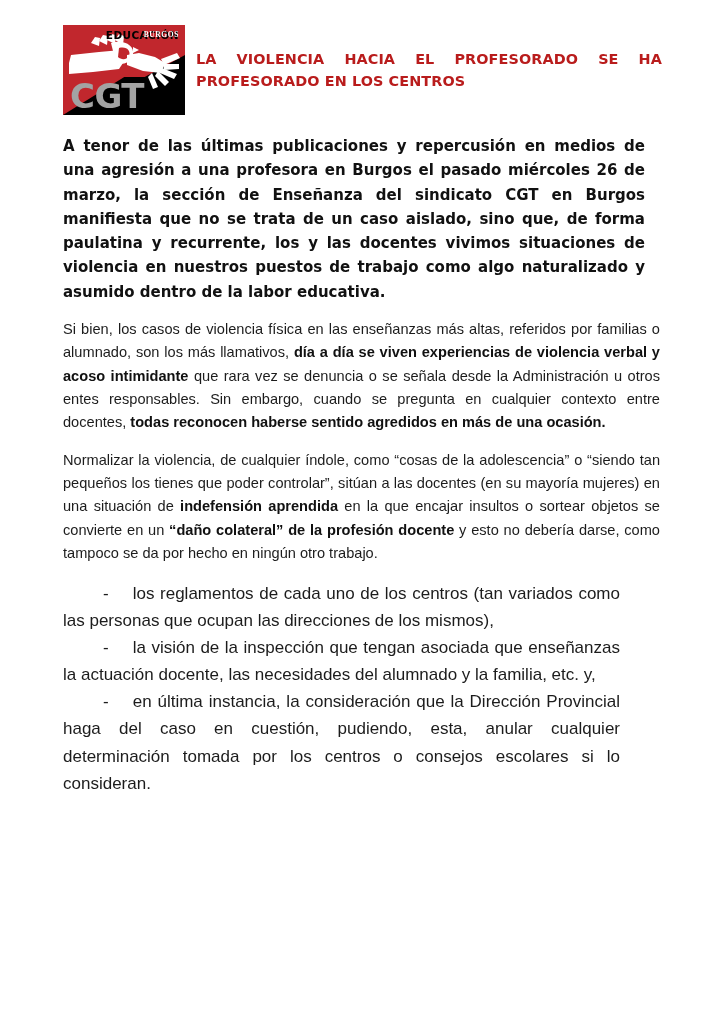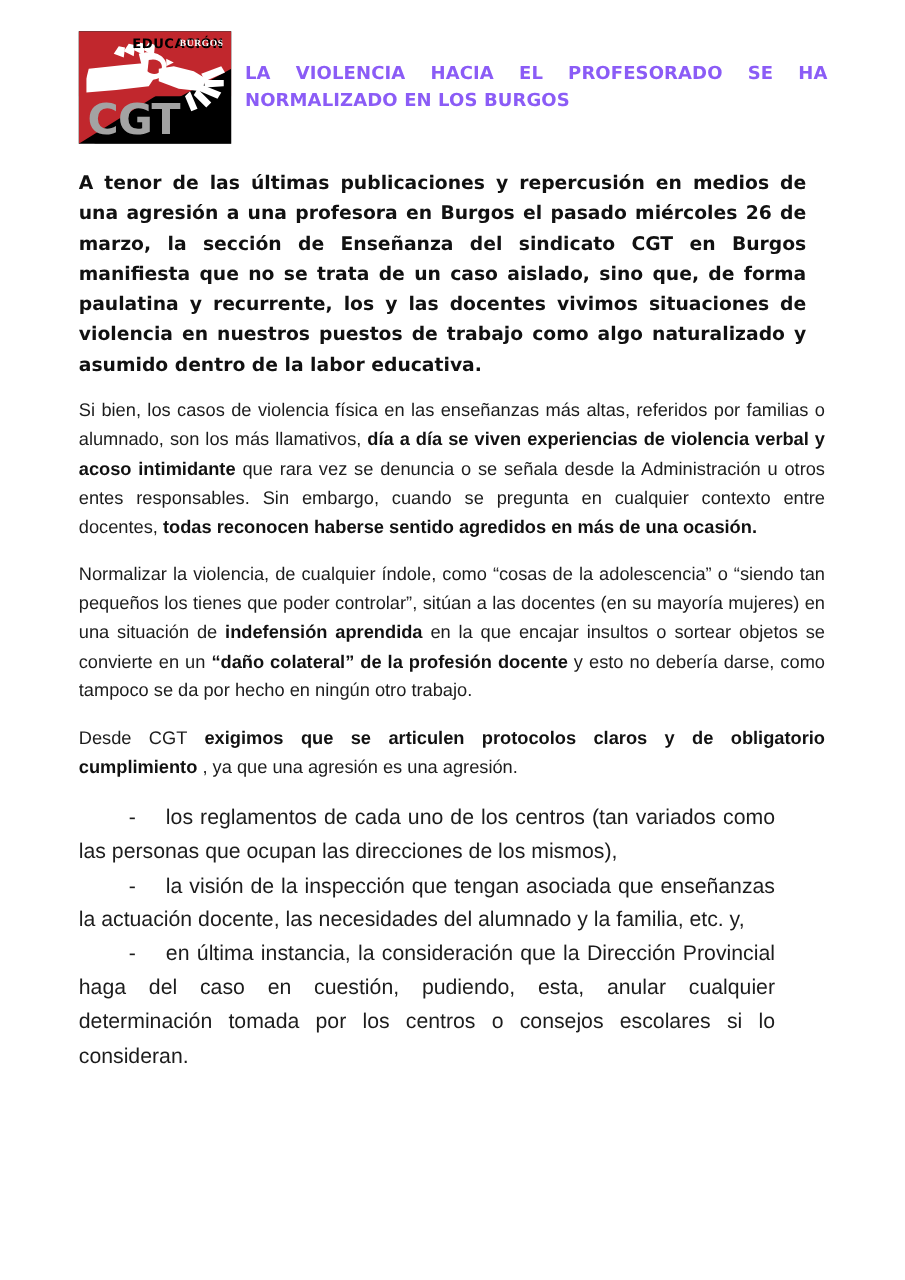--- a/index.html
+++ b/index.html
@@ -112,21 +112,21 @@
 
   .doc-title {
     position: absolute;
     left: 196px;
     top: 49px;
     width: 466px;
     font-family: "DejaVu Sans", sans-serif;
     font-size: 14.4px;
     font-weight: bold;
     line-height: 1.52;
-    color: #8b5cf6;
+    color: #b91c1c;
     text-align: justify;
     text-align-last: left;
     letter-spacing: 0.1px;
   }
   .doc-title .ttl-line {
     display: block;
   }
   .doc-title .ttl-line.justified {
     text-align: justify;
     text-align-last: justify;
@@ -236,32 +236,31 @@
       </svg>
 
       <div class="logo-educacion">EDUCACIÓN</div>
       <div class="logo-arrow"></div>
       <div class="logo-burgos">BURGOS</div>
       <div class="logo-cgt">CGT</div>
     </div>
 
     <div class="doc-title">
       <span class="ttl-line justified">LA VIOLENCIA HACIA EL PROFESORADO SE HA</span>
-      <span class="ttl-line">NORMALIZADO EN LOS BURGOS</span>
+      <span class="ttl-line">PROFESORADO EN LOS CENTROS</span>
     </div>
   </div>
 
   <div class="body-wrap">
 
     <p class="lead">A tenor de las últimas publicaciones y repercusión en medios de una agresión a una profesora en Burgos el pasado miércoles 26 de marzo, la sección de Enseñanza del sindicato CGT en Burgos manifiesta que no se trata de un caso aislado, sino que, de forma paulatina y recurrente, los y las docentes vivimos situaciones de violencia en nuestros puestos de trabajo como algo naturalizado y asumido dentro de la labor educativa.</p>
 
     <div id="paragraphs">
         <p class="para"><span>Si bien, los casos de violencia física en las enseñanzas más altas, referidos por familias o alumnado, son los más llamativos, </span><b>día a día se viven experiencias de violencia verbal y acoso intimidante</b><span>  que rara vez se denuncia o se señala desde la Administración u otros entes responsables. Sin embargo, cuando se pregunta en cualquier contexto entre docentes, </span><b>todas reconocen haberse sentido agredidos en más de una ocasión.</b></p>
         <p class="para"><span>Normalizar la violencia, de cualquier índole, como “cosas de la adolescencia” o “siendo tan pequeños los tienes que poder controlar”, sitúan a las docentes (en su mayoría mujeres) en una situación de </span><b>indefensión aprendida</b><span> en la que encajar insultos o sortear objetos se convierte en un </span><b>“daño colateral” de la profesión docente</b><span>  y esto no debería darse, como tampoco se da por hecho en ningún otro trabajo.</span></p>
-        <p class="para"><span>Desde CGT </span><b>exigimos que se articulen protocolos claros y de obligatorio cumplimiento</b><span> , ya que una agresión es una agresión.</span></p>
       </div>
 
     <ul class="dash-list list-indent" id="dash-list">
         <li><span class="dash">-</span><span>los reglamentos de cada uno de los centros (tan variados como las personas que ocupan las direcciones de los mismos),</span></li>
         <li><span class="dash">-</span><span>la visión de la inspección que tengan asociada que enseñanzas la actuación docente, las necesidades del alumnado y la familia, etc. y,</span></li>
         <li><span class="dash">-</span><span>en última instancia, la consideración que la Dirección Provincial haga del caso en cuestión, pudiendo, esta, anular cualquier determinación tomada por los centros o consejos escolares si lo consideran.</span></li>
       </ul>
   </div>
 
 </div>

